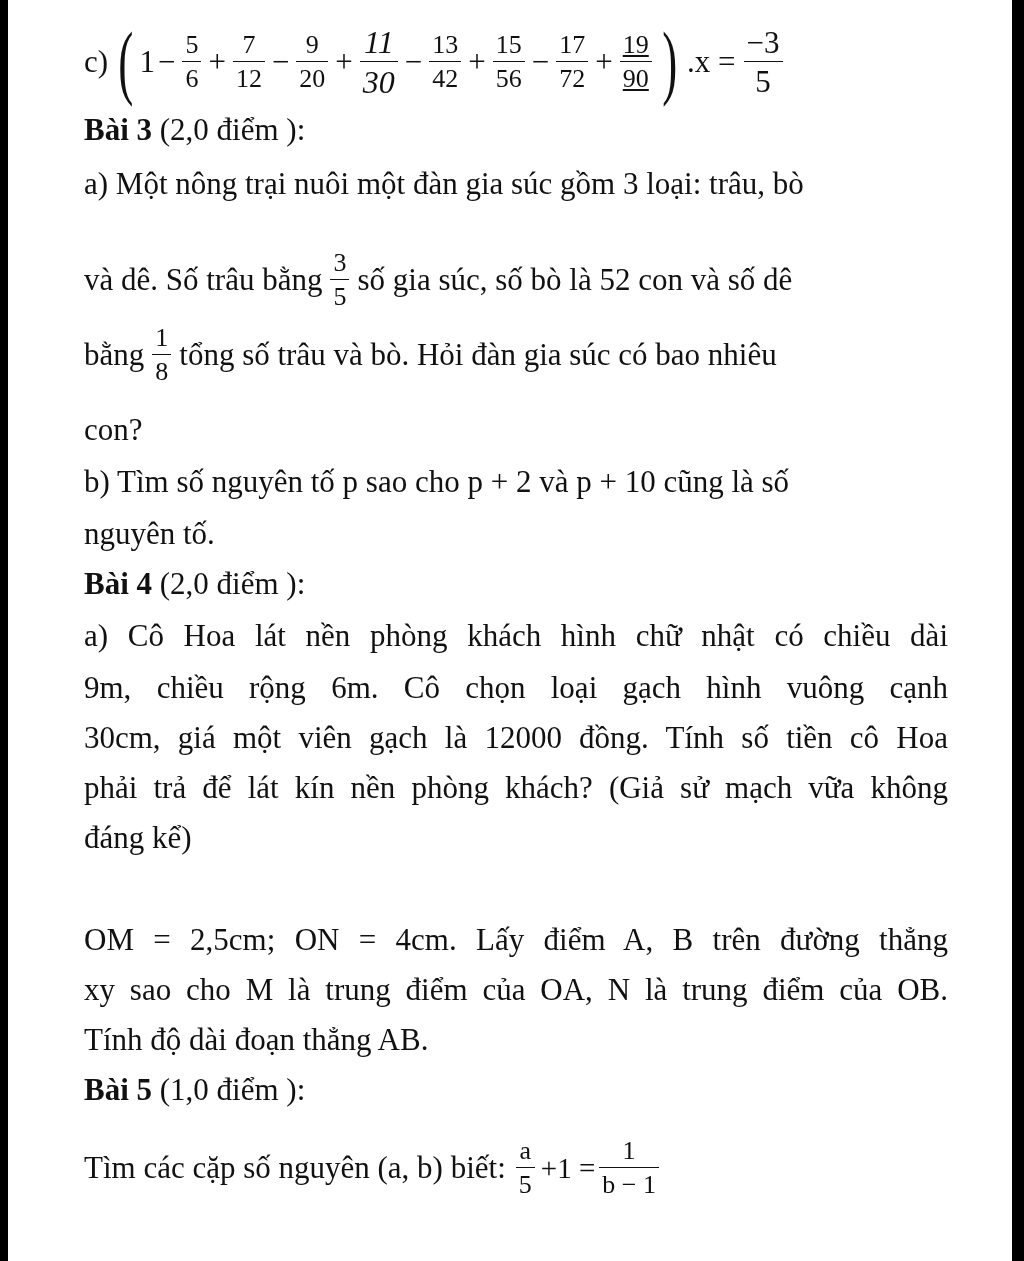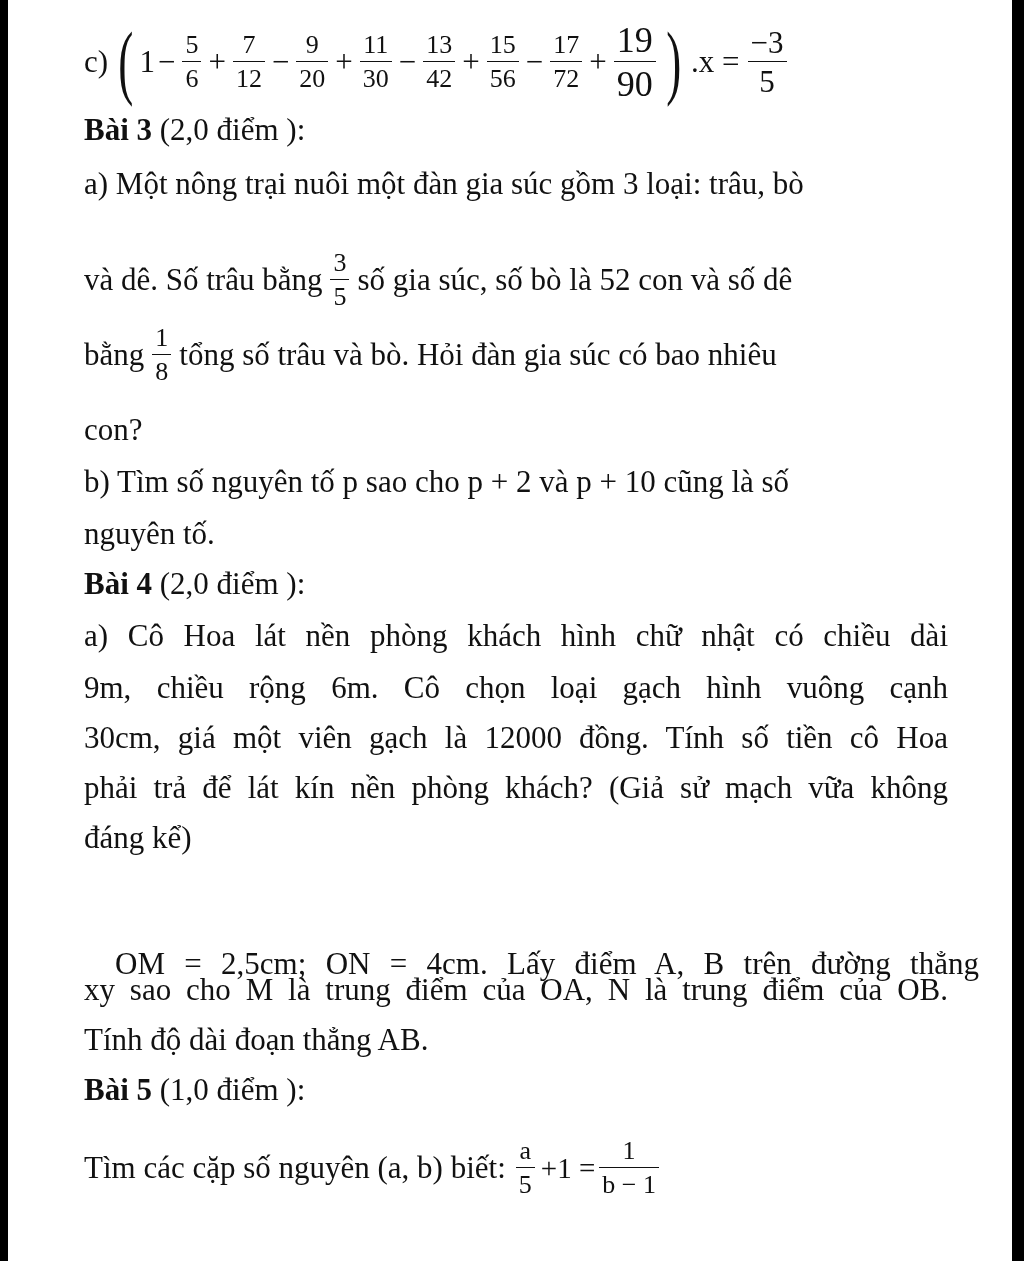--- a/index.html
+++ b/index.html
@@ -34,41 +34,41 @@
         <span class="frac" style="font-size: 26px;">
           <span class="num">7</span>
           <span class="den">12</span>
         </span>
         <span class="op">−</span>
         <span class="frac" style="font-size: 26px;">
           <span class="num">9</span>
           <span class="den">20</span>
         </span>
         <span class="op">+</span>
-        <span class="frac" style="font-size: 26px;">
+        <span class="frac" style="font-size: 32px; font-style: italic;">
           <span class="num">11</span>
           <span class="den">30</span>
         </span>
         <span class="op">−</span>
         <span class="frac" style="font-size: 26px;">
           <span class="num">13</span>
           <span class="den">42</span>
         </span>
         <span class="op">+</span>
         <span class="frac" style="font-size: 26px;">
           <span class="num">15</span>
           <span class="den">56</span>
         </span>
         <span class="op">−</span>
         <span class="frac" style="font-size: 26px; text-align: center;">
           <span class="num">17</span>
           <span class="den">72</span>
         </span>
         <span class="op">+</span>
-        <span class="frac" style="font-size: 36px;">
+        <span class="frac" style="font-size: 26px; text-decoration: underline;">
           <span class="num">19</span>
           <span class="den">90</span>
         </span>
       </span>
     <span class="paren">)</span>
     <span style="margin:0 4px;">.x =</span>
     <span class="frac">
       <span class="num">−3</span>
       <span class="den">5</span>
     </span>
@@ -103,21 +103,21 @@
 
   <div class="line" style="top:566px;">
     <b>Bài 4</b><span> (2,0 điểm ):</span>
   </div>
   <div class="line just" style="top:618px;">a) Cô Hoa lát nền phòng khách hình chữ nhật có chiều dài</div>
   <div class="line just" style="top:670px;">9m, chiều rộng 6m. Cô chọn loại gạch hình vuông cạnh</div>
   <div class="line just" style="top:720px;">30cm, giá một viên gạch là 12000 đồng. Tính số tiền cô Hoa</div>
   <div class="line just" style="top:770px;">phải trả để lát kín nền phòng khách? (Giả sử mạch vữa không</div>
   <div class="line" style="top:820px;">đáng kể)</div>
 
-  <div class="line just" style="top:946px;margin-left:31px;">OM = 2,5cm; ON = 4cm. Lấy điểm A, B trên đường thẳng</div>
+  <div class="line just" style="top:922px;">OM = 2,5cm; ON = 4cm. Lấy điểm A, B trên đường thẳng</div>
   <div class="line" style="top:1022px;">Tính độ dài đoạn thẳng AB.</div>
   <div class="line just" style="top:972px;">xy sao cho M là trung điểm của OA, N là trung điểm của OB.</div>
 
   <div class="line" style="top:1072px;">
     <b>Bài 5</b><span> (1,0 điểm ):</span>
   </div>
 
   <div class="line" style="top:1126px;height:84px;display:flex;align-items:center;">
     <span>Tìm các cặp số nguyên (a, b) biết:</span>
     <span class="frac" style="font-size:26px;margin:0 6px 0 10px;">

